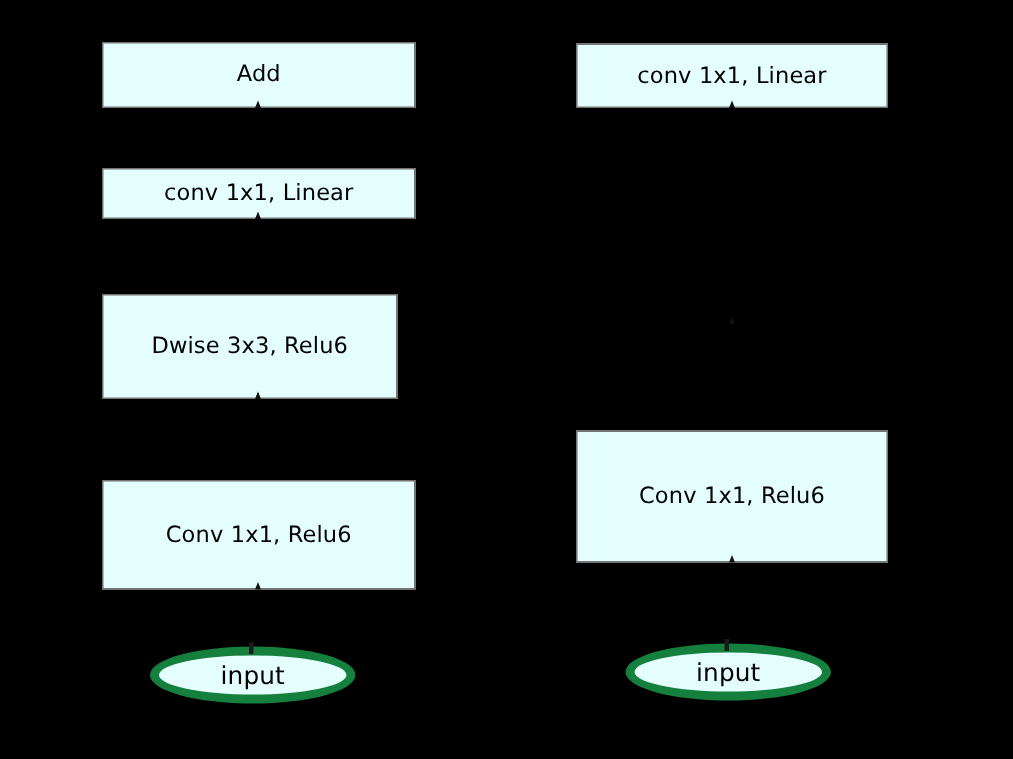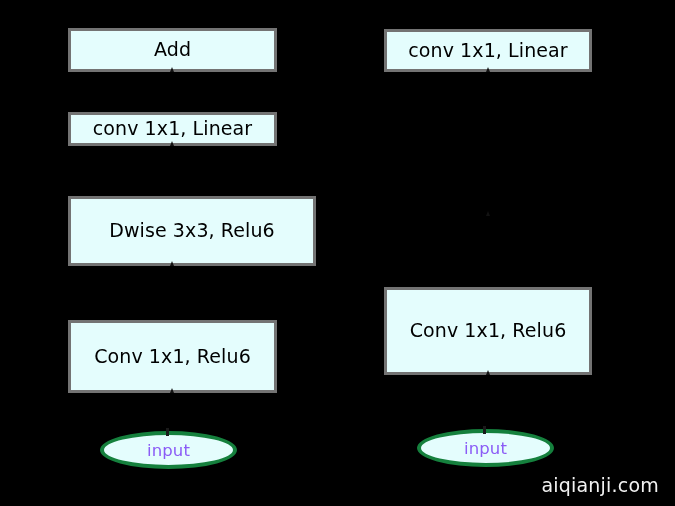--- a/index.html
+++ b/index.html
@@ -15,46 +15,46 @@
     position: relative;
     width: 675px;
     height: 506px;
     background: #000000;
     overflow: hidden;
   }
   .node-box {
     position: absolute;
     box-sizing: border-box;
     background: #e4fdfd;
-    border: 3px solid #737373;
+    border: 1px solid #737373;
     display: flex;
     align-items: center;
     justify-content: center;
     color: #000000;
-    font-size: 19px;
+    font-size: 15px;
     line-height: 1.32;
     letter-spacing: 0.1px;
     white-space: pre-line;
     text-align: center;
   }
   .node-box.align-left {
     justify-content: flex-start;
     text-align: left;
     padding-left: 29px;
   }
   .node-ellipse {
     position: absolute;
     box-sizing: border-box;
     background: #e4fdfd;
-    border: 4px solid #15803d;
+    border: 6px solid #15803d;
     border-radius: 50%;
     display: flex;
     align-items: center;
     justify-content: center;
-    color: #8b5cf6;
+    color: #000000;
     font-size: 16.5px;
     letter-spacing: 0.1px;
   }
   
   .arrow-stub {
     position: absolute;
     width: 4px;
     height: 5px;
     background: #121212;
   }
@@ -82,21 +82,21 @@
 <div id="canvas">
 
   <div class="node-box" style="left:68px; top:28px; width:209px; height:44px;">Add</div>
 
   <div class="arrow-stub up" style="left:170px; top:67px;"></div>
 
   <div class="node-box" style="left:68px; top:112px; width:209px; height:34px;">conv 1x1, Linear</div>
 
   <div class="arrow-stub up" style="left:170px; top:141px;"></div>
 
-  <div class="node-box" style="left:68px; top:196px; width:248px; height:70px;">Dwise 3x3, Relu6</div>
+  <div class="node-box" style="left:68px; top:196px; width:197px; height:70px;">Dwise 3x3, Relu6</div>
 
   <div class="arrow-stub up" style="left:170px; top:261px;"></div>
 
   <div class="node-box" style="left:68px; top:320px; width:209px; height:73px;">Conv 1x1, Relu6</div>
 
   <div class="arrow-stub up" style="left:170px; top:388px;"></div>
 
   <div class="node-ellipse" style="left:100px; top:431px; width:137px; height:38px;">input</div>
 
   <div class="arrow-stub" style="left:166px; top:428px; width:3px; height:8px; background:#1a1a1a;"></div>
@@ -109,15 +109,14 @@
   <div class="arrow-stub up" style="left:486px; top:211px;"></div>
 
   <div class="node-box" style="left:384px; top:287px; width:208px; height:88px;">Conv 1x1, Relu6</div>
 
   <div class="arrow-stub up" style="left:486px; top:370px;"></div>
 
   <div class="node-ellipse" style="left:417px; top:429px; width:137px; height:38px;">input</div>
 
   <div class="arrow-stub" style="left:483px; top:426px; width:3px; height:8px; background:#1a1a1a;"></div>
 
-  <div class="watermark">aiqianji.com</div>
 
 </div>
 
 </body></html>

